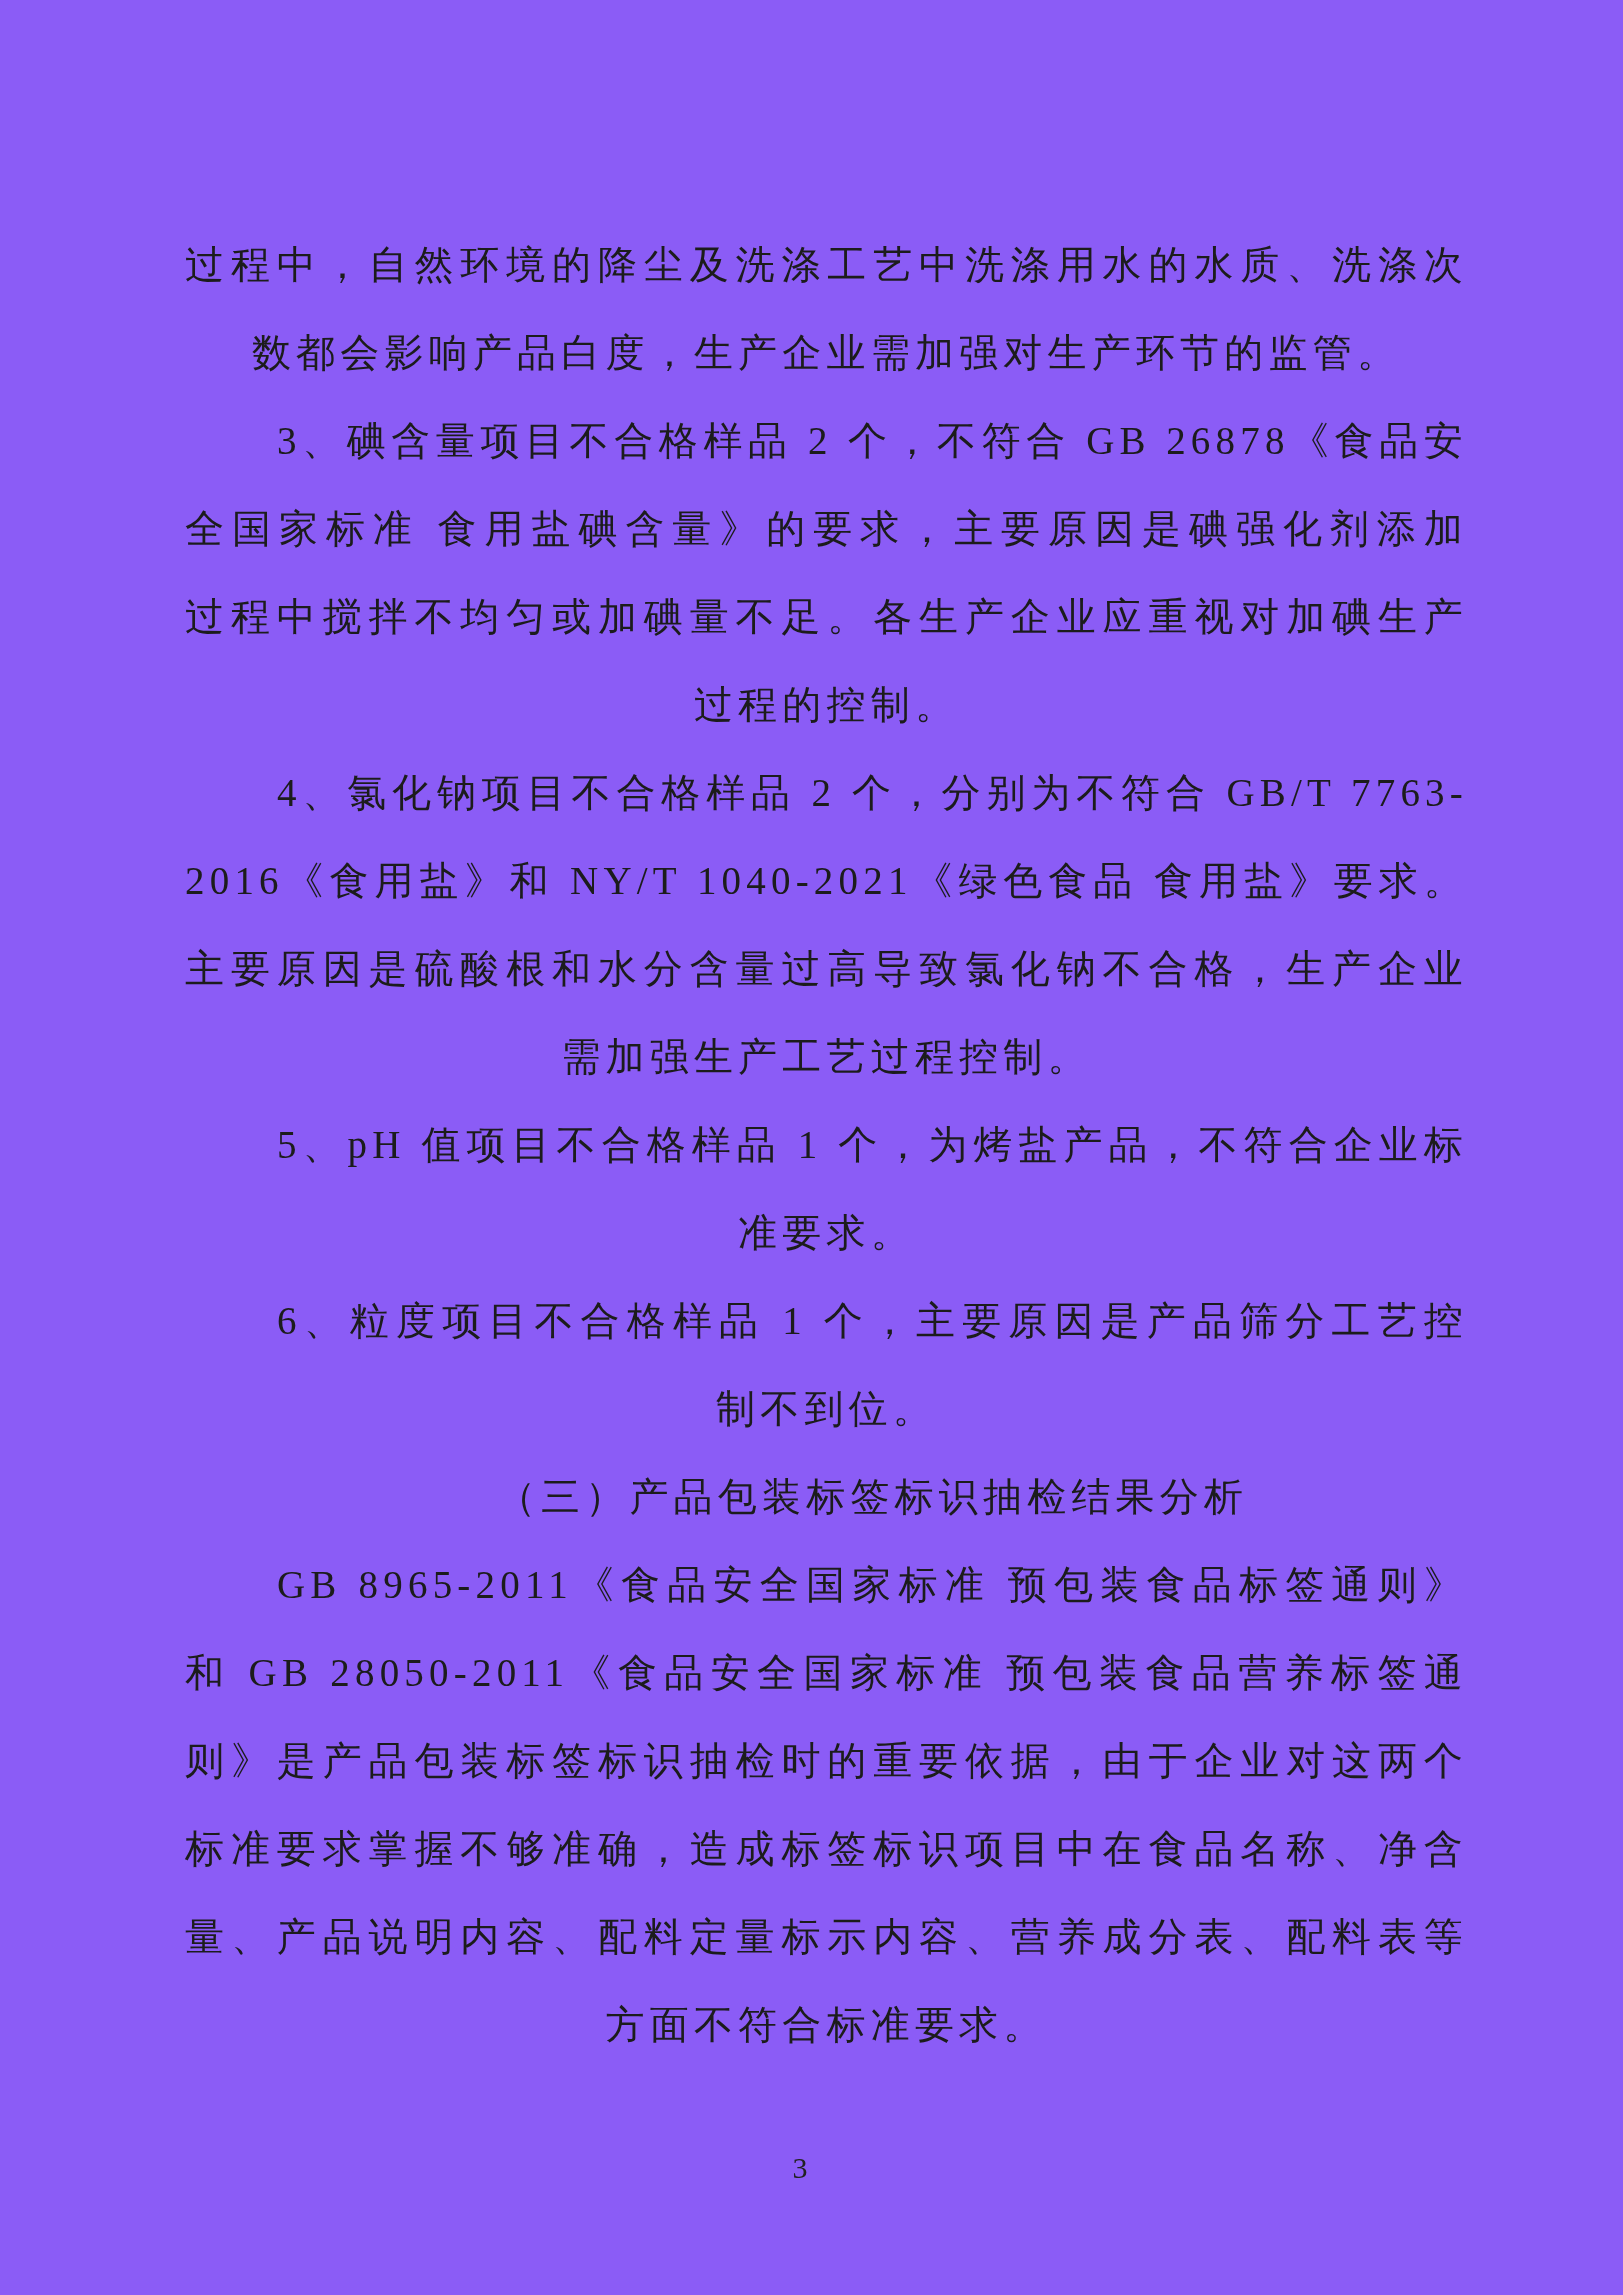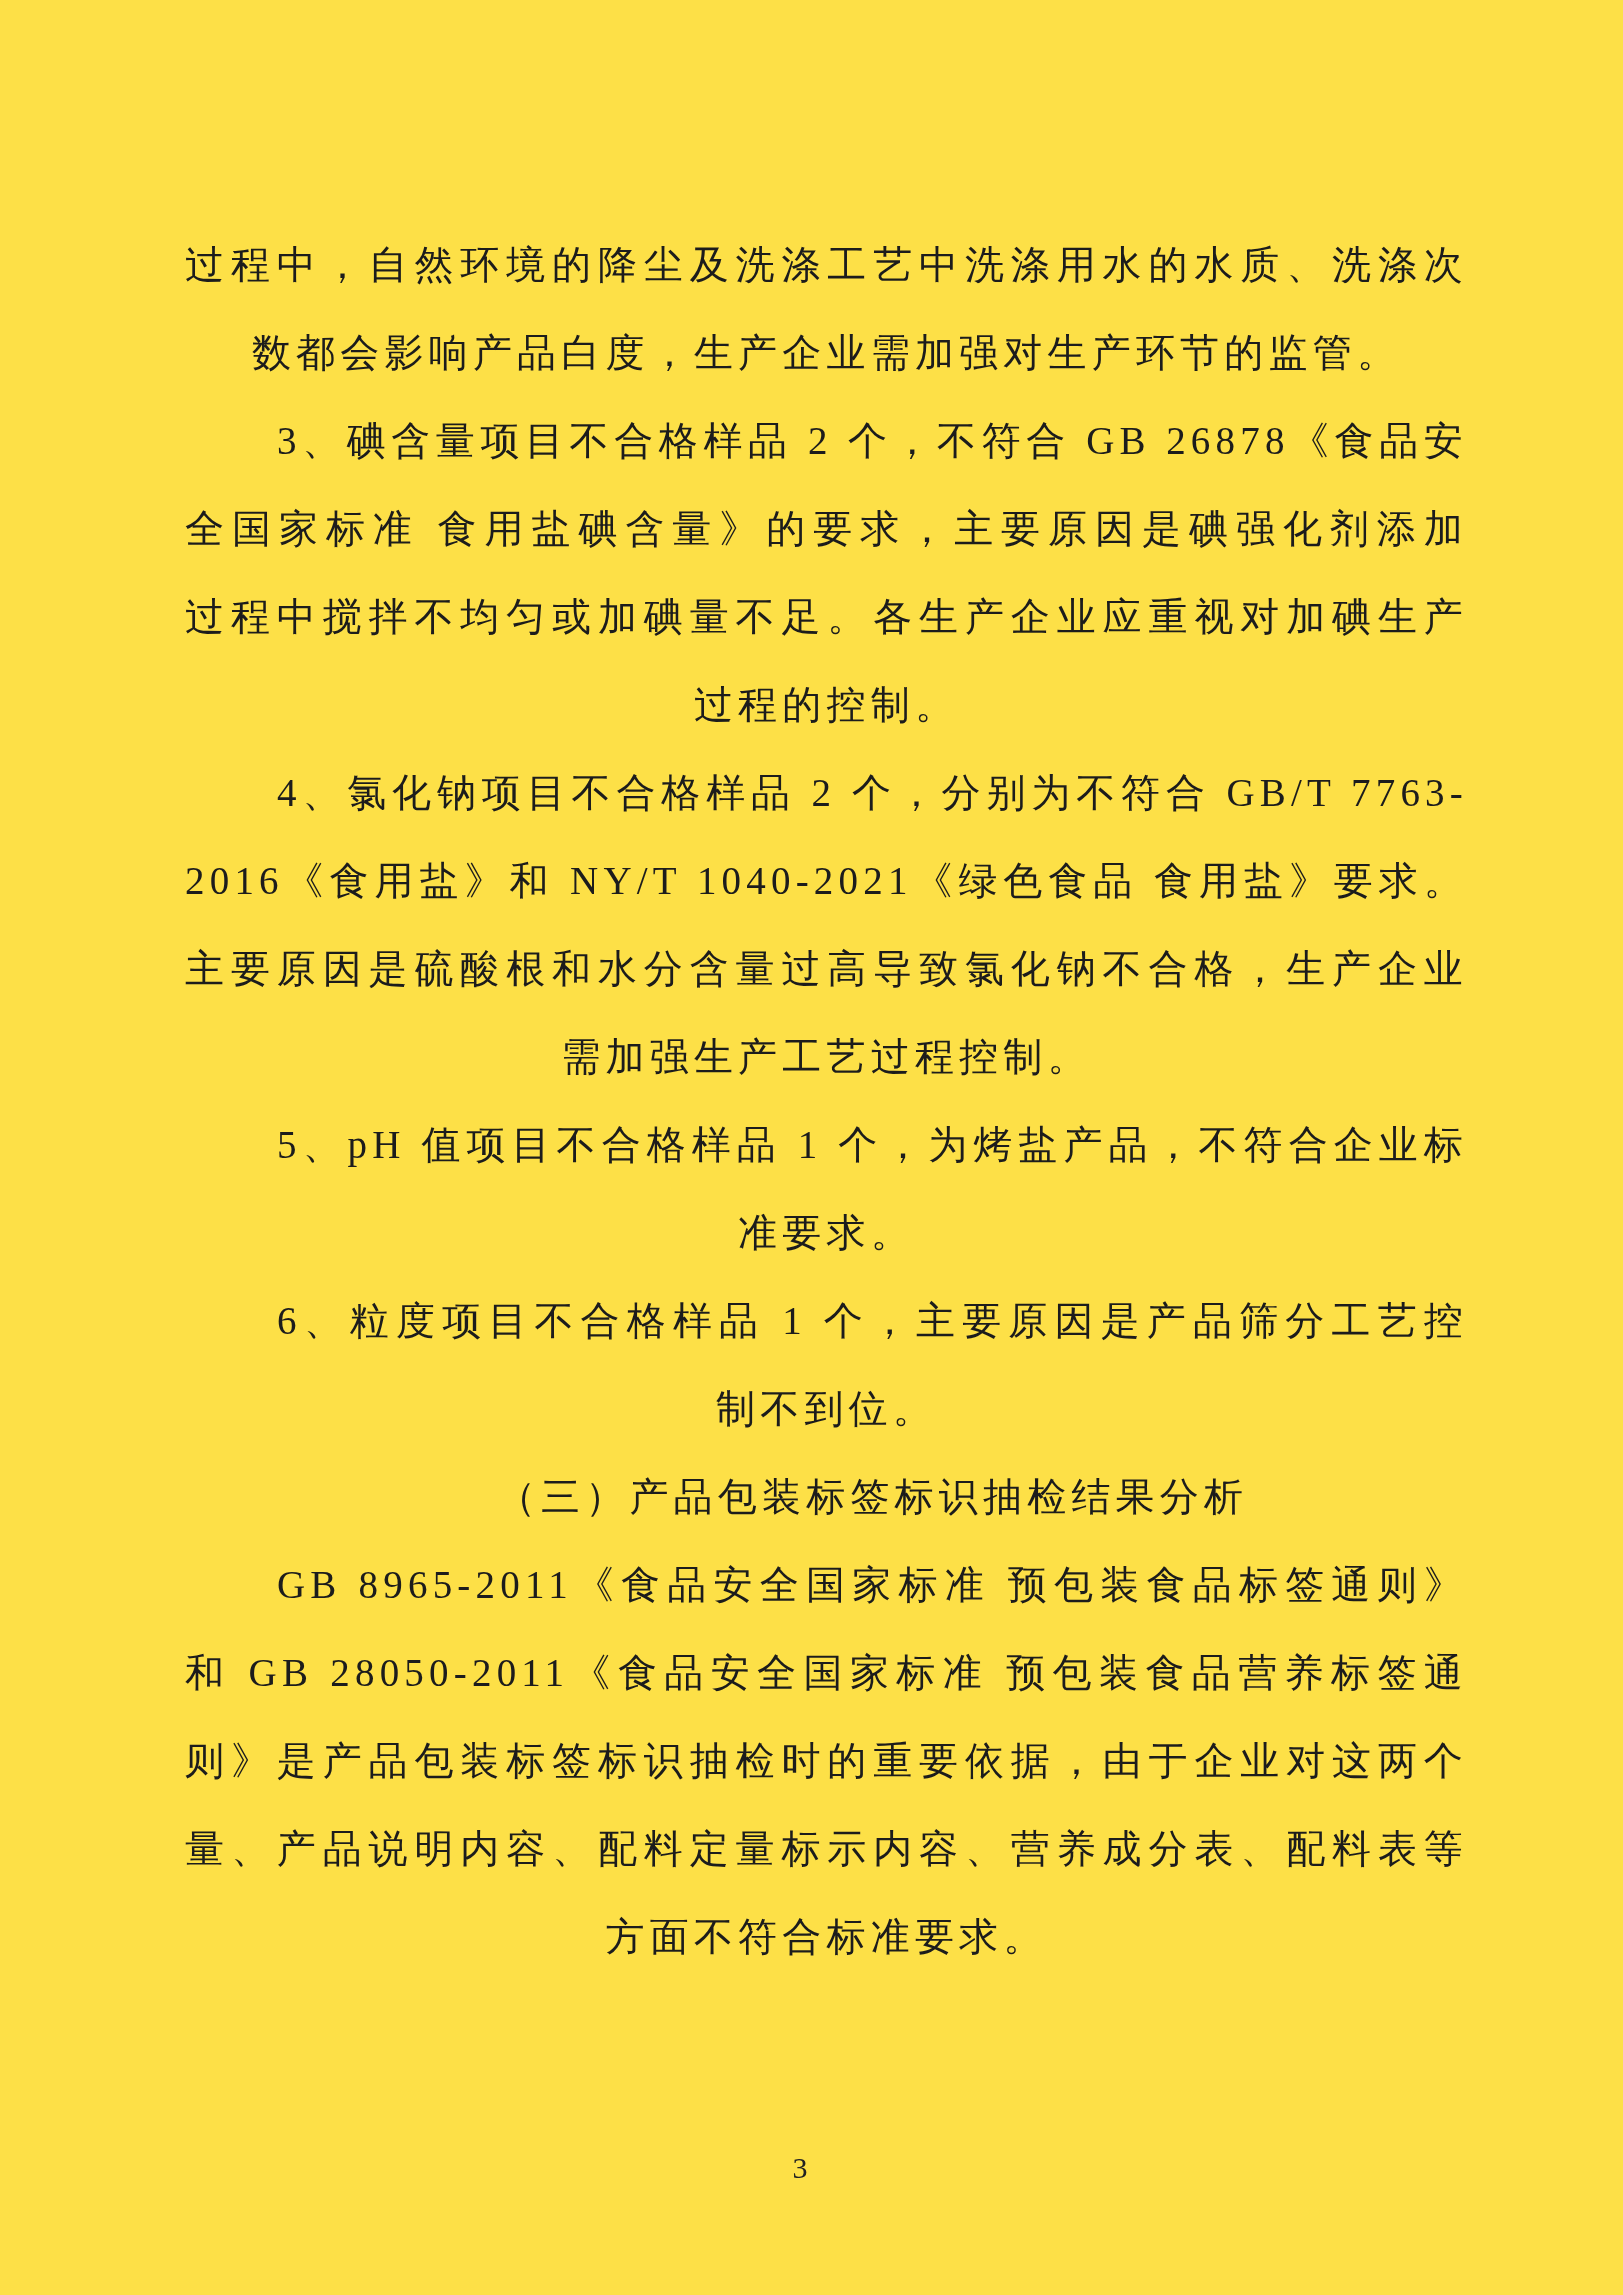--- a/index.html
+++ b/index.html
@@ -11,21 +11,21 @@
     height: 2295px;
     background: #ffffff;
     position: relative;
     font-family: "Liberation Serif", "DejaVu Serif", serif;
     color: #1c1c1c;
     overflow: hidden;
   }
   .page {
     position: absolute;
     inset: 0;
-    background: #fde047;
+    background: #8b5cf6;
   }
   .body-text {
     position: absolute;
     left: 185px;
     top: 221px;
     width: 1283px;
   }
   .line {
     font-size: 39px;
     line-height: 88px;
@@ -68,18 +68,19 @@
       <div class="line fill">主要原因是硫酸根和水分含量过高导致氯化钠不合格，生产企业</div>
       <div class="line">需加强生产工艺过程控制。</div>
       <div class="line indent fill">5、pH 值项目不合格样品 1 个，为烤盐产品，不符合企业标</div>
       <div class="line">准要求。</div>
       <div class="line indent fill">6、粒度项目不合格样品 1 个，主要原因是产品筛分工艺控</div>
       <div class="line">制不到位。</div>
       <div class="line indent">（三）产品包装标签标识抽检结果分析</div>
       <div class="line indent fill">GB 8965-2011《食品安全国家标准 预包装食品标签通则》</div>
       <div class="line fill">和 GB 28050-2011《食品安全国家标准 预包装食品营养标签通</div>
       <div class="line fill">则》是产品包装标签标识抽检时的重要依据，由于企业对这两个</div>
+      <div class="line fill">标准要求掌握不够准确，造成标签标识项目中在食品名称、净含</div>
       <div class="line fill">量、产品说明内容、配料定量标示内容、营养成分表、配料表等</div>
       <div class="line">方面不符合标准要求。</div>
     </div>
   <div class="page-number">3</div>
 </div>
 
 
 </body></html>

